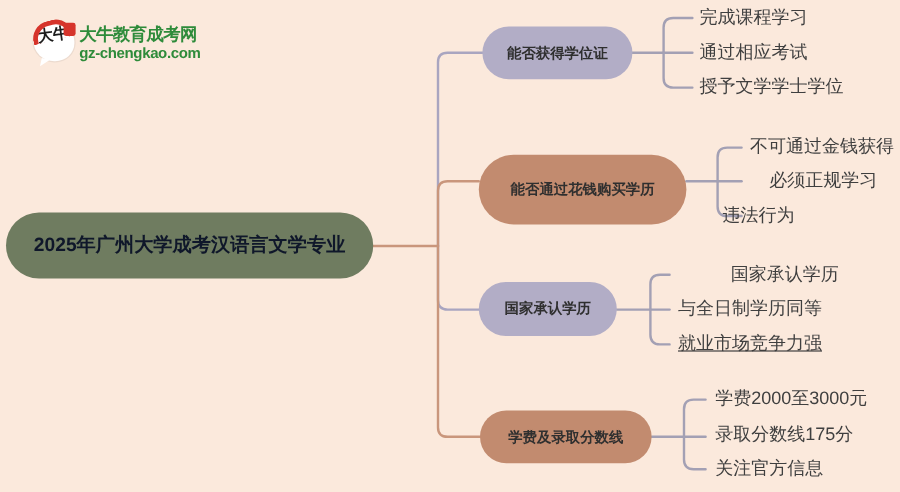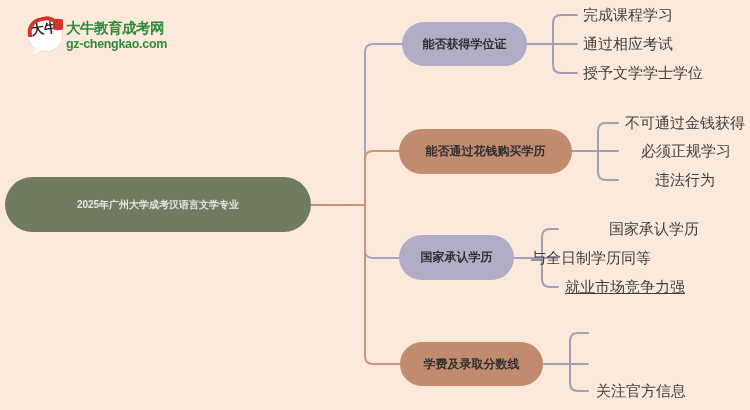--- a/index.html
+++ b/index.html
@@ -24,22 +24,22 @@
     display:flex;align-items:center;justify-content:center;
     border-radius:999px;
     font-weight:bold;
     color:var(--text-dark);
     font-size:12px;
     letter-spacing:0px;
     white-space:nowrap;
   }
   .pill-root{
     background:var(--root-pill);
-    color:#e5e5e5;
-    font-size:10px;
+    color:#0f172a;
+    font-size:16px;
     text-align:center;
   }
   .pill-lavender{background:var(--pill-lavender);}
   .pill-terracotta{background:var(--pill-terracotta);}
 
   .leaf{
     position:absolute;
     font-size:15px;
     color:var(--text-leaf);
     line-height:20px;
@@ -145,26 +145,28 @@
     <div class="logo-url">gz-chengkao.com</div>
   </div>
 
   <div class="pill pill-root" style="left:5px;top:177px;width:306px;height:55px;">2025年广州大学成考汉语言文学专业</div>
 
   <div class="pill pill-lavender" style="left:402px;top:22px;width:125px;height:44px;">能否获得学位证</div>
   <div class="leaf" style="left:583px;top:5px;">完成课程学习</div>
   <div class="leaf" style="left:583px;top:34px;">通过相应考试</div>
   <div class="leaf" style="left:583px;top:63px;">授予文学学士学位</div>
 
-  <div class="pill pill-terracotta" style="left:399px;top:129px;width:173px;height:45px;">能否通过花钱购买学历</div>
+  <div class="pill pill-terracotta" style="left:399px;top:129px;width:173px;height:58px;">能否通过花钱购买学历</div>
   <div class="leaf" style="left:625px;top:113px;">不可通过金钱获得</div>
   <div class="leaf" style="left:641px;top:141px;">必须正规学习</div>
-  <div class="leaf" style="left:655px;top:170px;">违法行为</div>
+  <div class="leaf" style="left:602px;top:170px;">违法行为</div>
 
   <div class="pill pill-lavender" style="left:399px;top:235px;width:115px;height:45px;">国家承认学历</div>
   <div class="leaf" style="left:565px;top:219px;margin-left:44px;">国家承认学历</div>
-  <div class="leaf" style="left:531px;top:248px;">与全日制学历同等</div>
+  <div class="leaf" style="left:565px;top:248px;">与全日制学历同等</div>
   <div class="leaf" style="left:565px;top:277px;text-decoration:underline;">就业市场竞争力强</div>
 
   <div class="pill pill-terracotta" style="left:400px;top:342px;width:143px;height:44px;">学费及录取分数线</div>
+  <div class="leaf" style="left:596px;top:323px;">学费2000至3000元</div>
+  <div class="leaf" style="left:596px;top:353px;">录取分数线175分</div>
   <div class="leaf" style="left:596px;top:381px;">关注官方信息</div>
 
 </div>
 
 </body></html>

